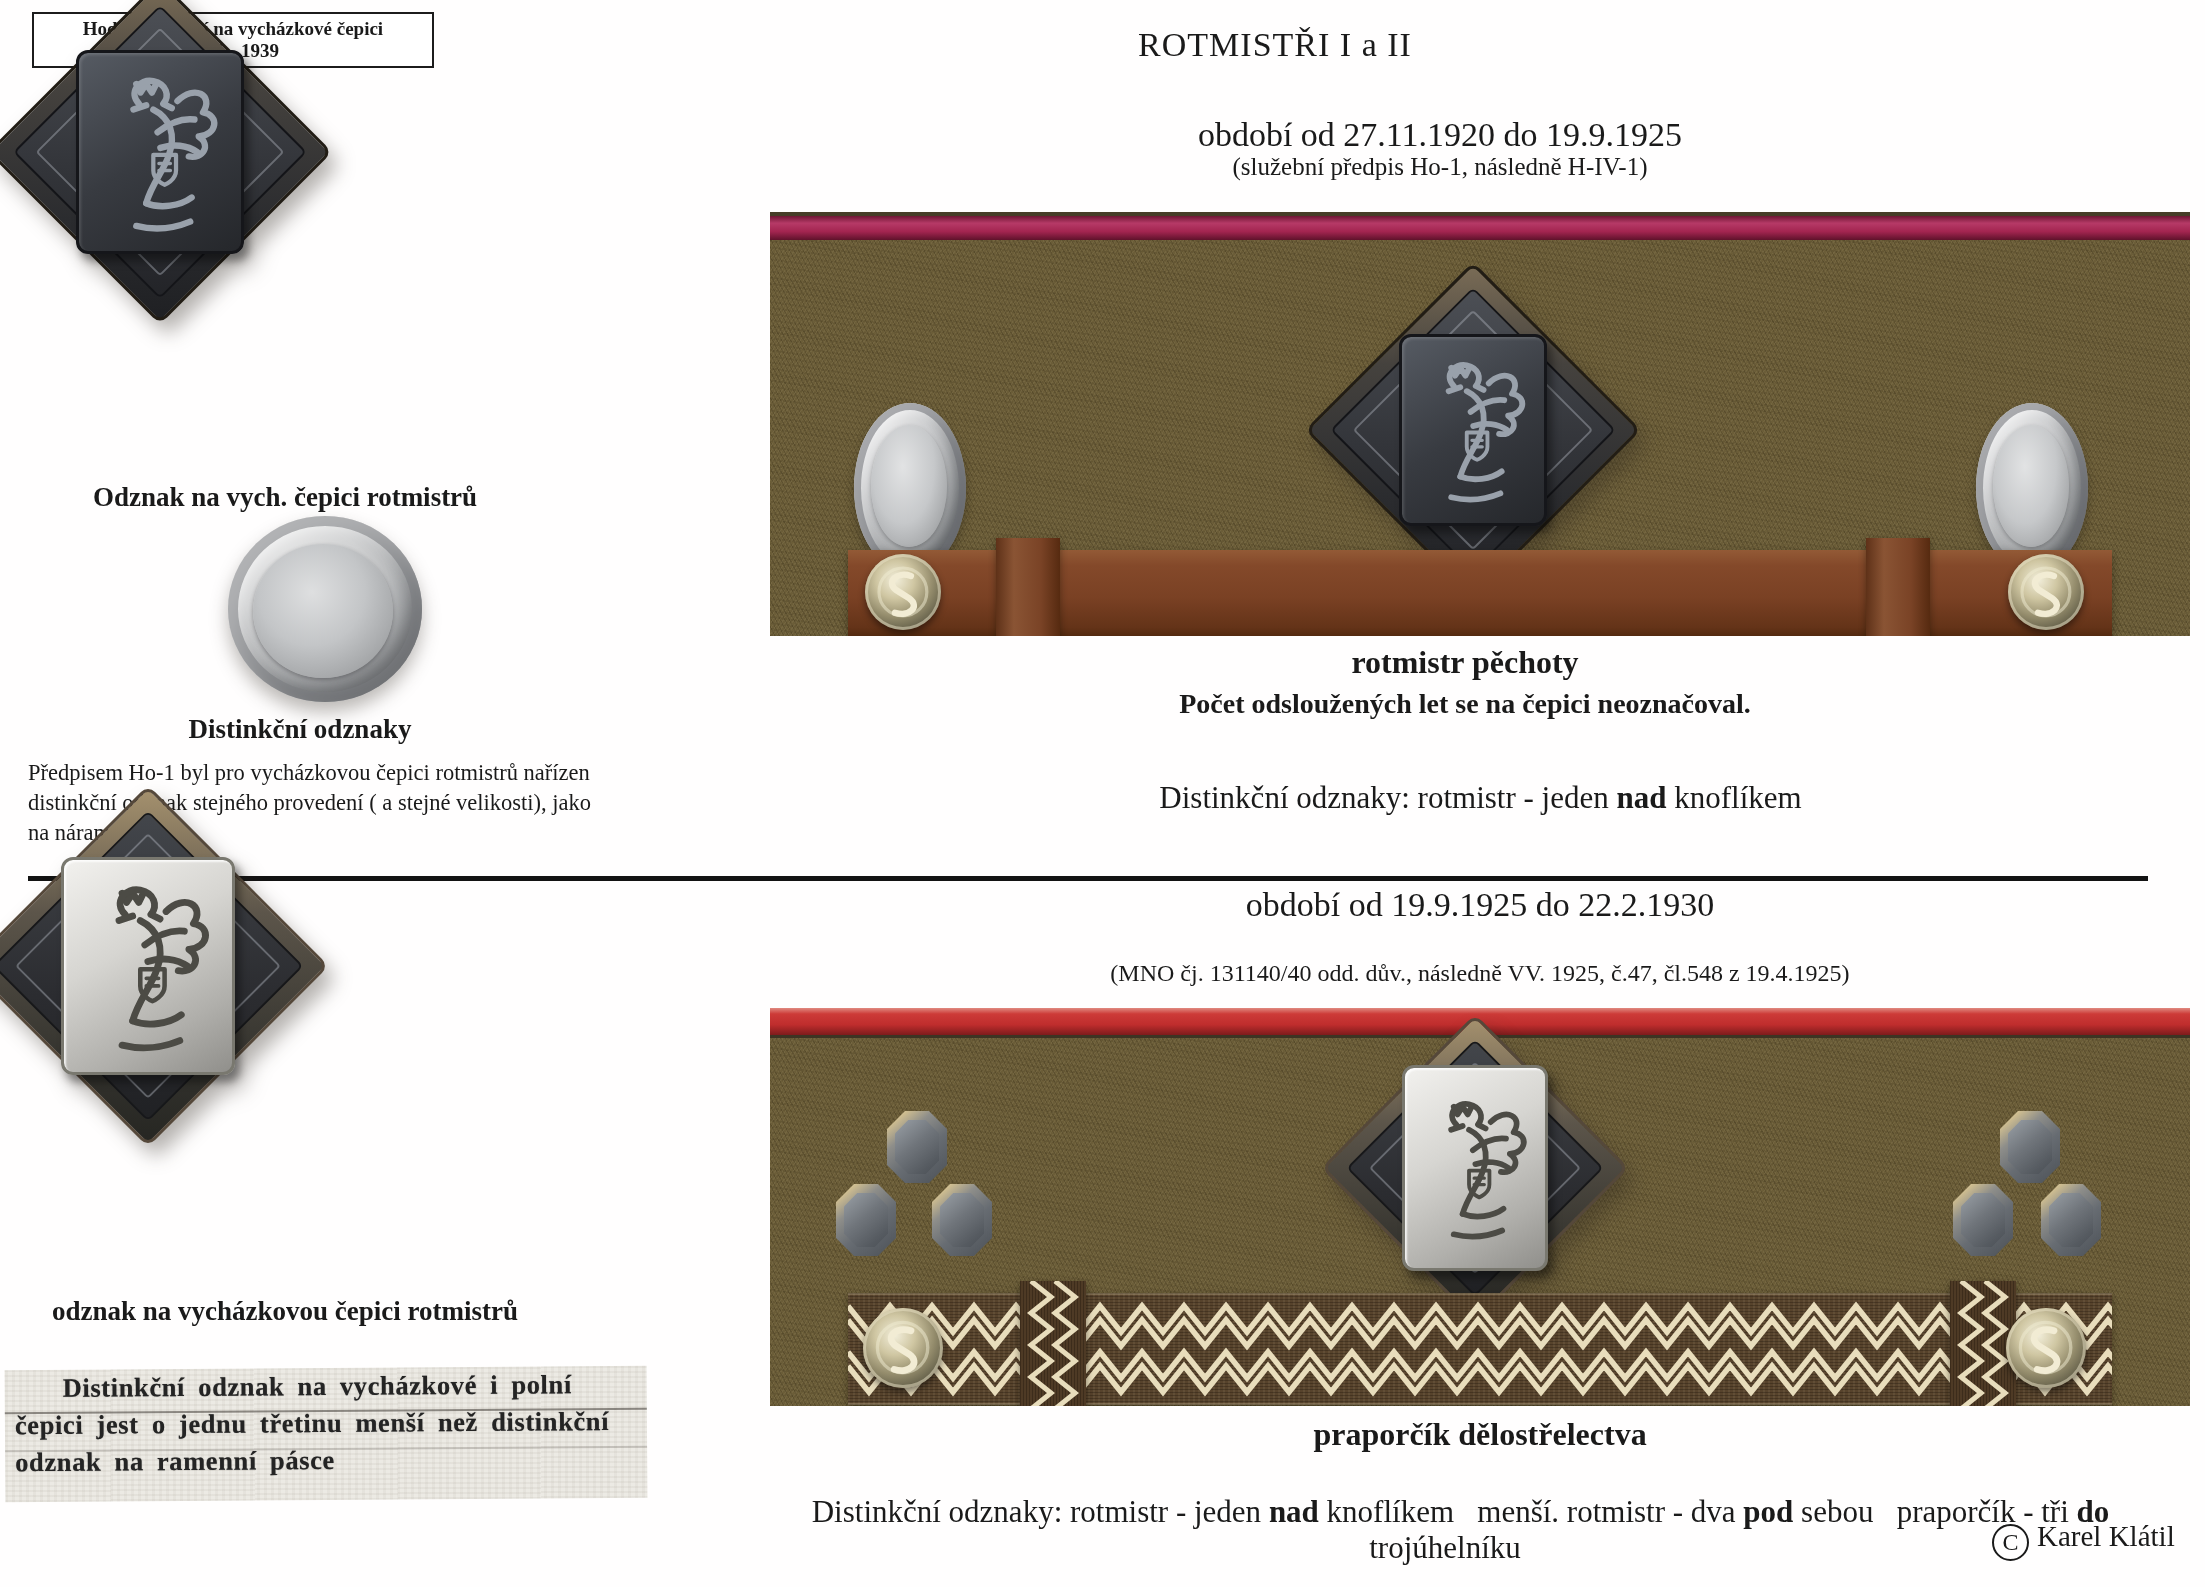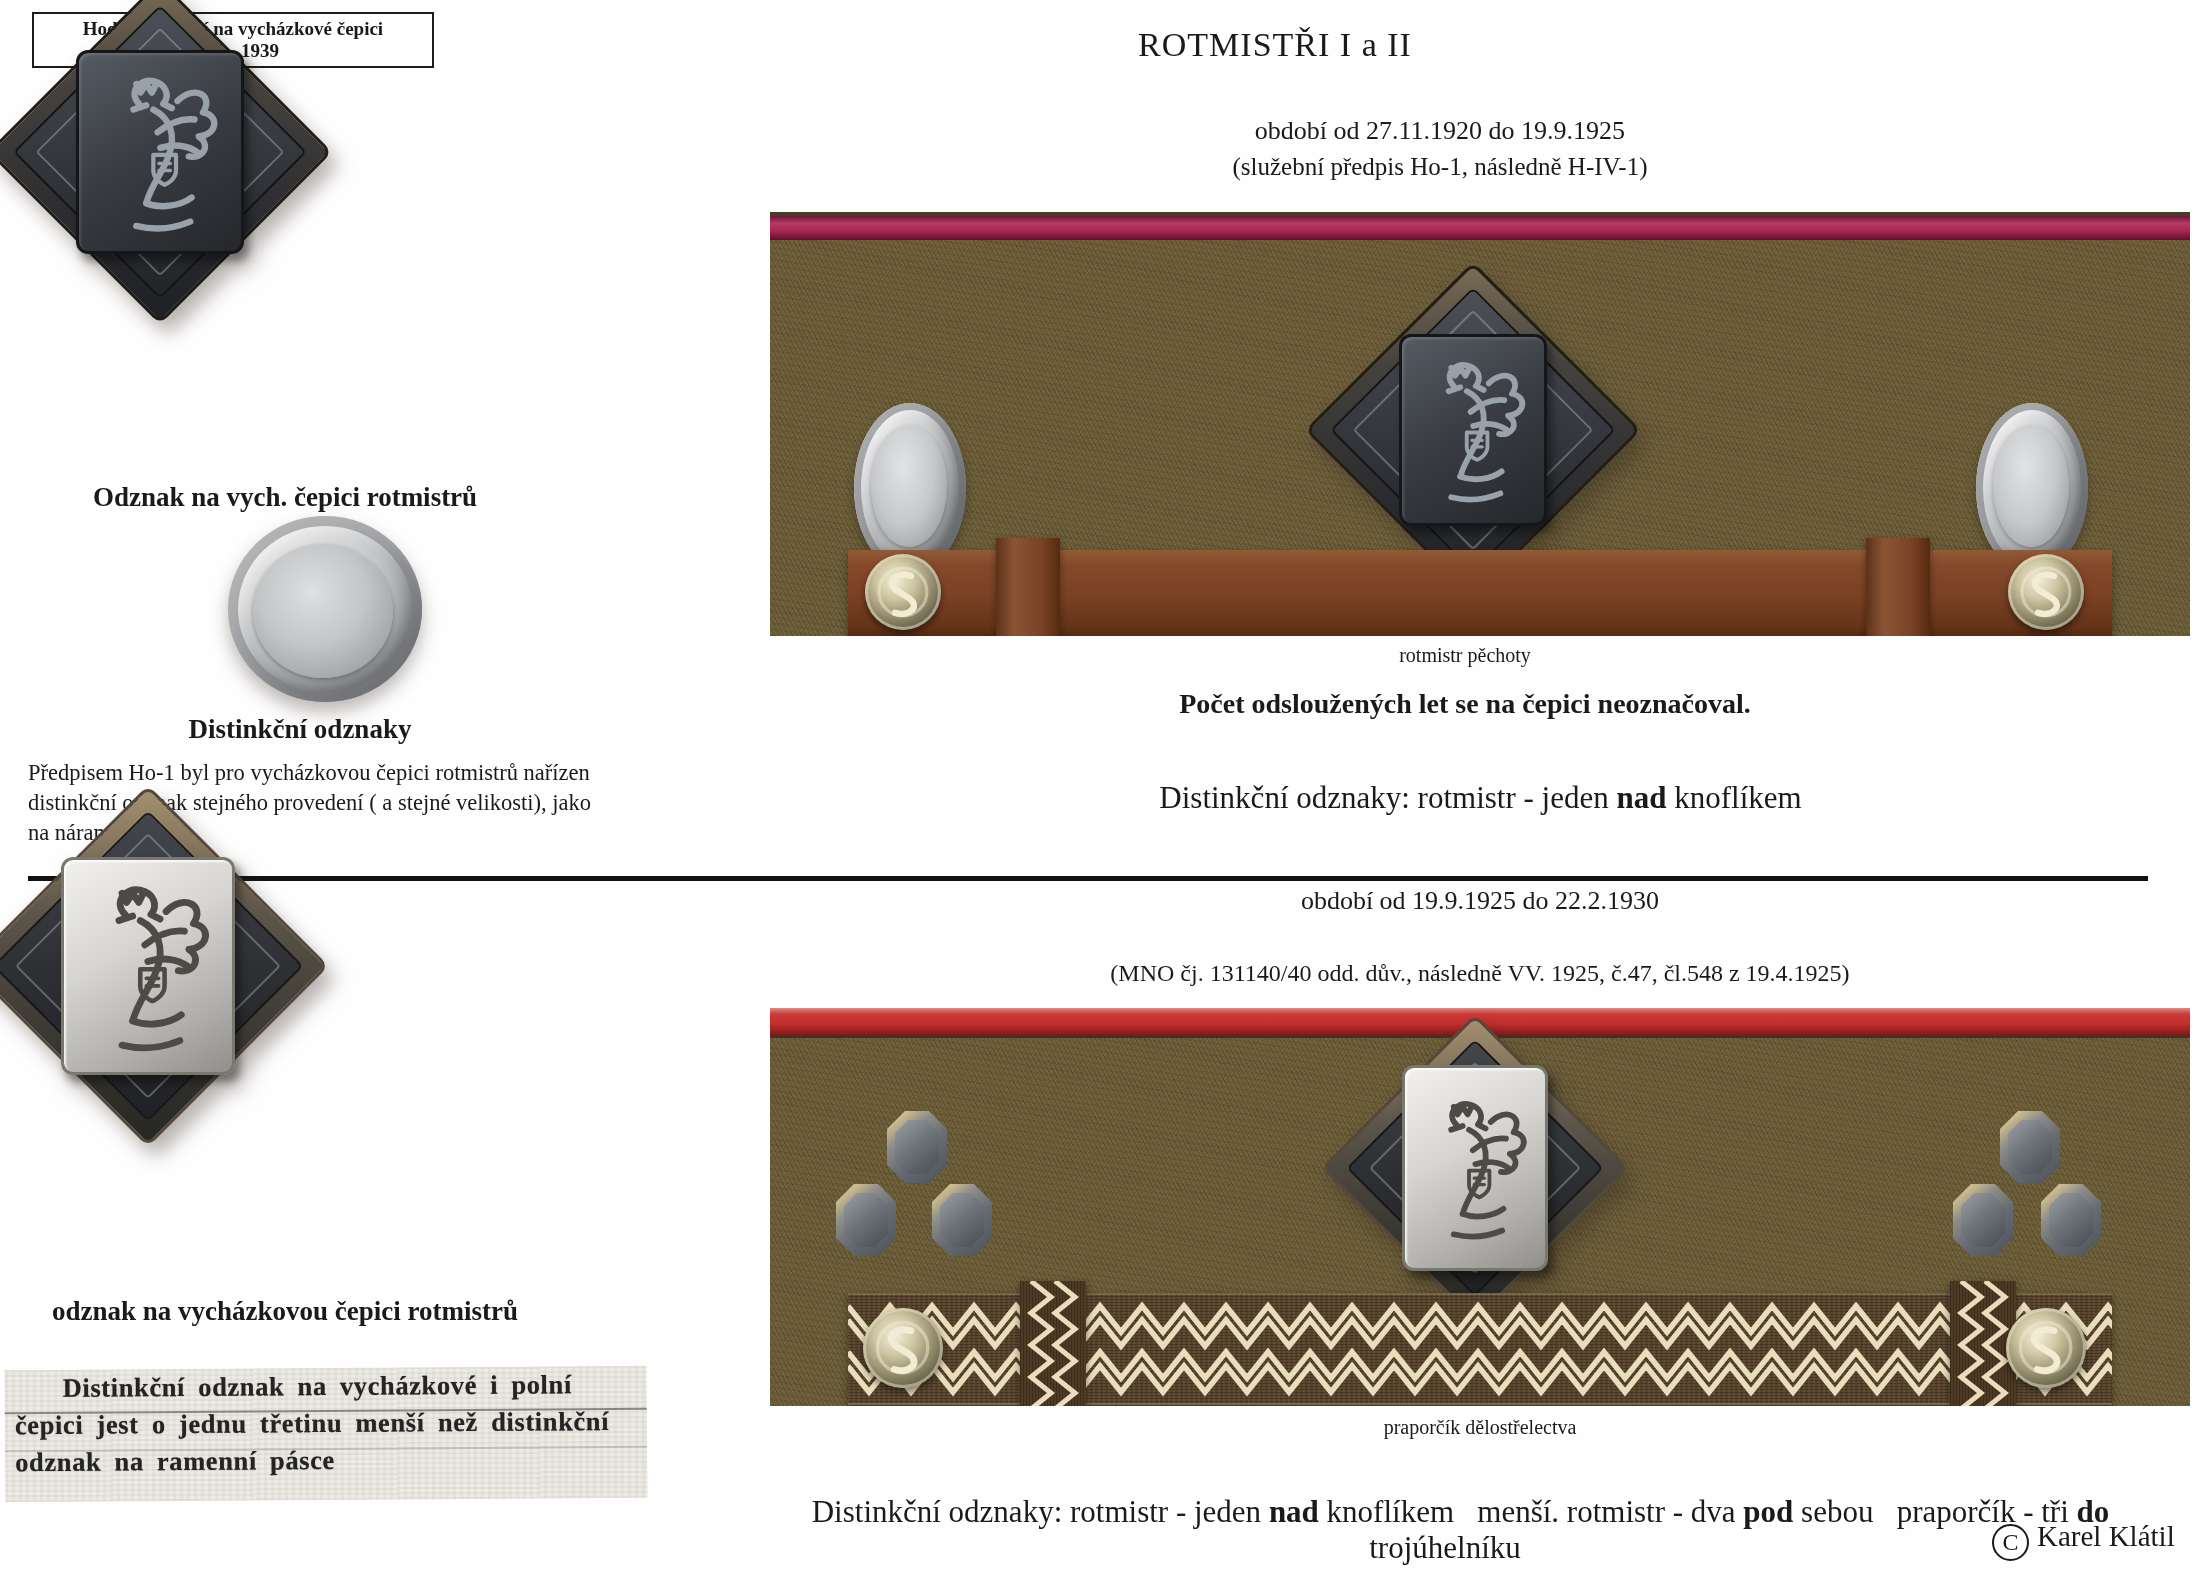--- a/index.html
+++ b/index.html
@@ -11,23 +11,23 @@
   
   .title-box { left:32px; top:12px; width:398px; height:52px; border:2px solid #1c1c1c;
                display:flex; flex-direction:column; justify-content:center; background:#fff; }
   .title-box .l1 { font-size:19px; font-weight:bold; text-align:center; line-height:1.15; }
   .title-box .l2 { font-size:19px; font-weight:bold; text-align:center; line-height:1.15; }
 
   
   .cap27 { font-size:27px;font-weight:bold; }
   .para  { font-size:22.5px; line-height:1.34; }
   .h-main { font-size:34px; letter-spacing:1px; }
-  .h-period { font-size:26px; }
+  .h-period { font-size:34px; }
   .h-reg { font-size:25px; }
-  .cap30 { font-size:20px; }
+  .cap30 { font-size:32px;font-weight:bold; }
   .note-b { font-size:28px; font-weight:bold; }
   .dist { font-size:31px; white-space:pre-wrap; }
   .dist b { font-weight:bold; }
 
   
   .divider { left:28px; top:876px; width:2120px; height:5px; background:#131313; }
 
   
   .dbadge { position:absolute; filter:drop-shadow(8px 12px 10px rgba(40,35,25,.35)); }
   .dbadge .sq { position:absolute; left:50%; top:50%; width:var(--s); height:var(--s);

